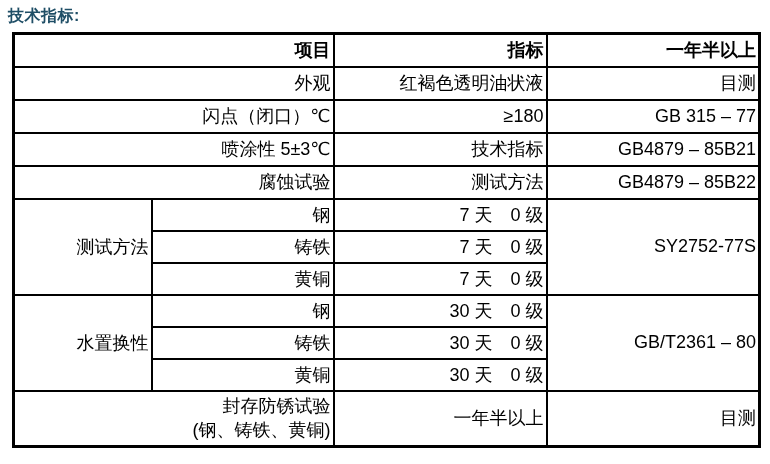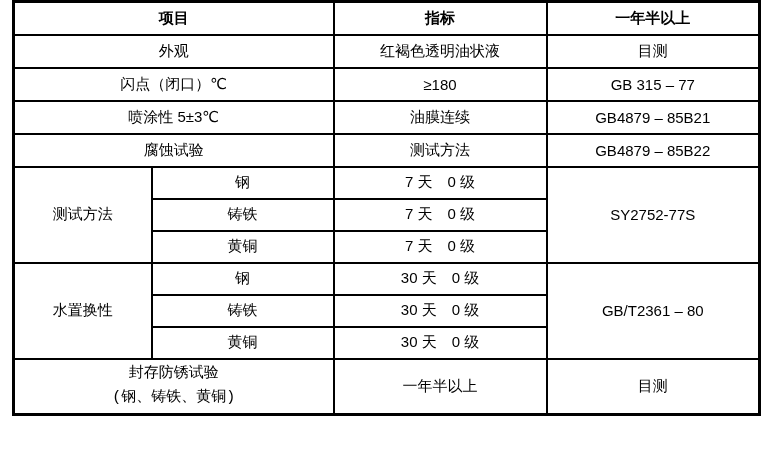--- a/index.html
+++ b/index.html
@@ -26,37 +26,38 @@
   table.spec-table{
     border-collapse:collapse;
     table-layout:fixed;
     margin-left:12px;
     width:746px;
     border:3px solid var(--border-color);
   }
   table.spec-table th,
   table.spec-table td{
     border:2px solid var(--border-color);
-    text-align:center;
+    text-align:right;
     vertical-align:middle;
-    font-size:15px;
+    font-size:18px;
     padding:0 2px;
     overflow:hidden;
   }
   table.spec-table th{font-weight:bold;}
   tr.h33{height:33px;}
   tr.h32{height:32px;}
-  tr.h56{height:56px;font-family:Liberation Mono, monospace;}
+  tr.h56{height:56px;}
   .two-line div{line-height:24px;}
 </style>
 </head>
 <body>
 
 <div class="page">
 
+  <h1 class="doc-title">技术指标:</h1>
 
   <table class="spec-table">
     <colgroup>
       <col style="width:138px">
       <col style="width:182px">
       <col style="width:213px">
       <col style="width:213px">
     </colgroup>
 
     <tbody>
@@ -73,21 +74,21 @@
     </tr>
 
     <tr class="h33">
       <td colspan="2">闪点（闭口）℃</td>
       <td>≥180</td>
       <td>GB 315 – 77</td>
     </tr>
 
     <tr class="h33">
       <td colspan="2">喷涂性 5±3℃</td>
-      <td>油膜连续</td>
+      <td>技术指标</td>
       <td>GB4879 – 85B21</td>
     </tr>
 
     <tr class="h33">
       <td colspan="2">腐蚀试验</td>
       <td>测试方法</td>
       <td>GB4879 – 85B22</td>
     </tr>
 
     <tr class="h32">

